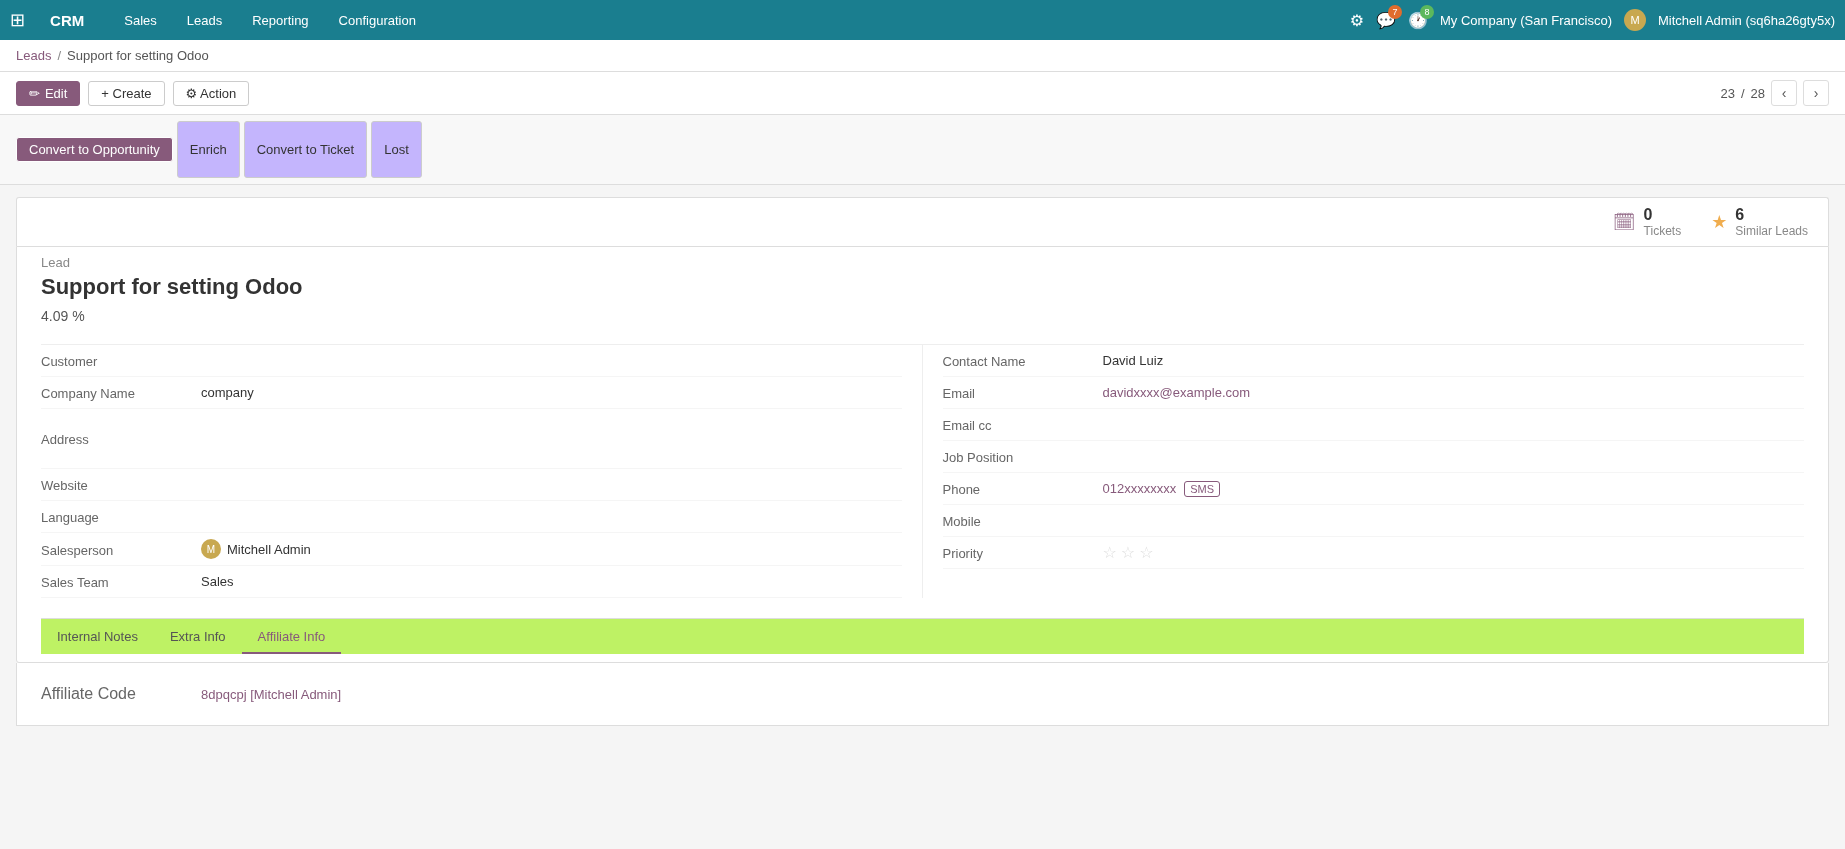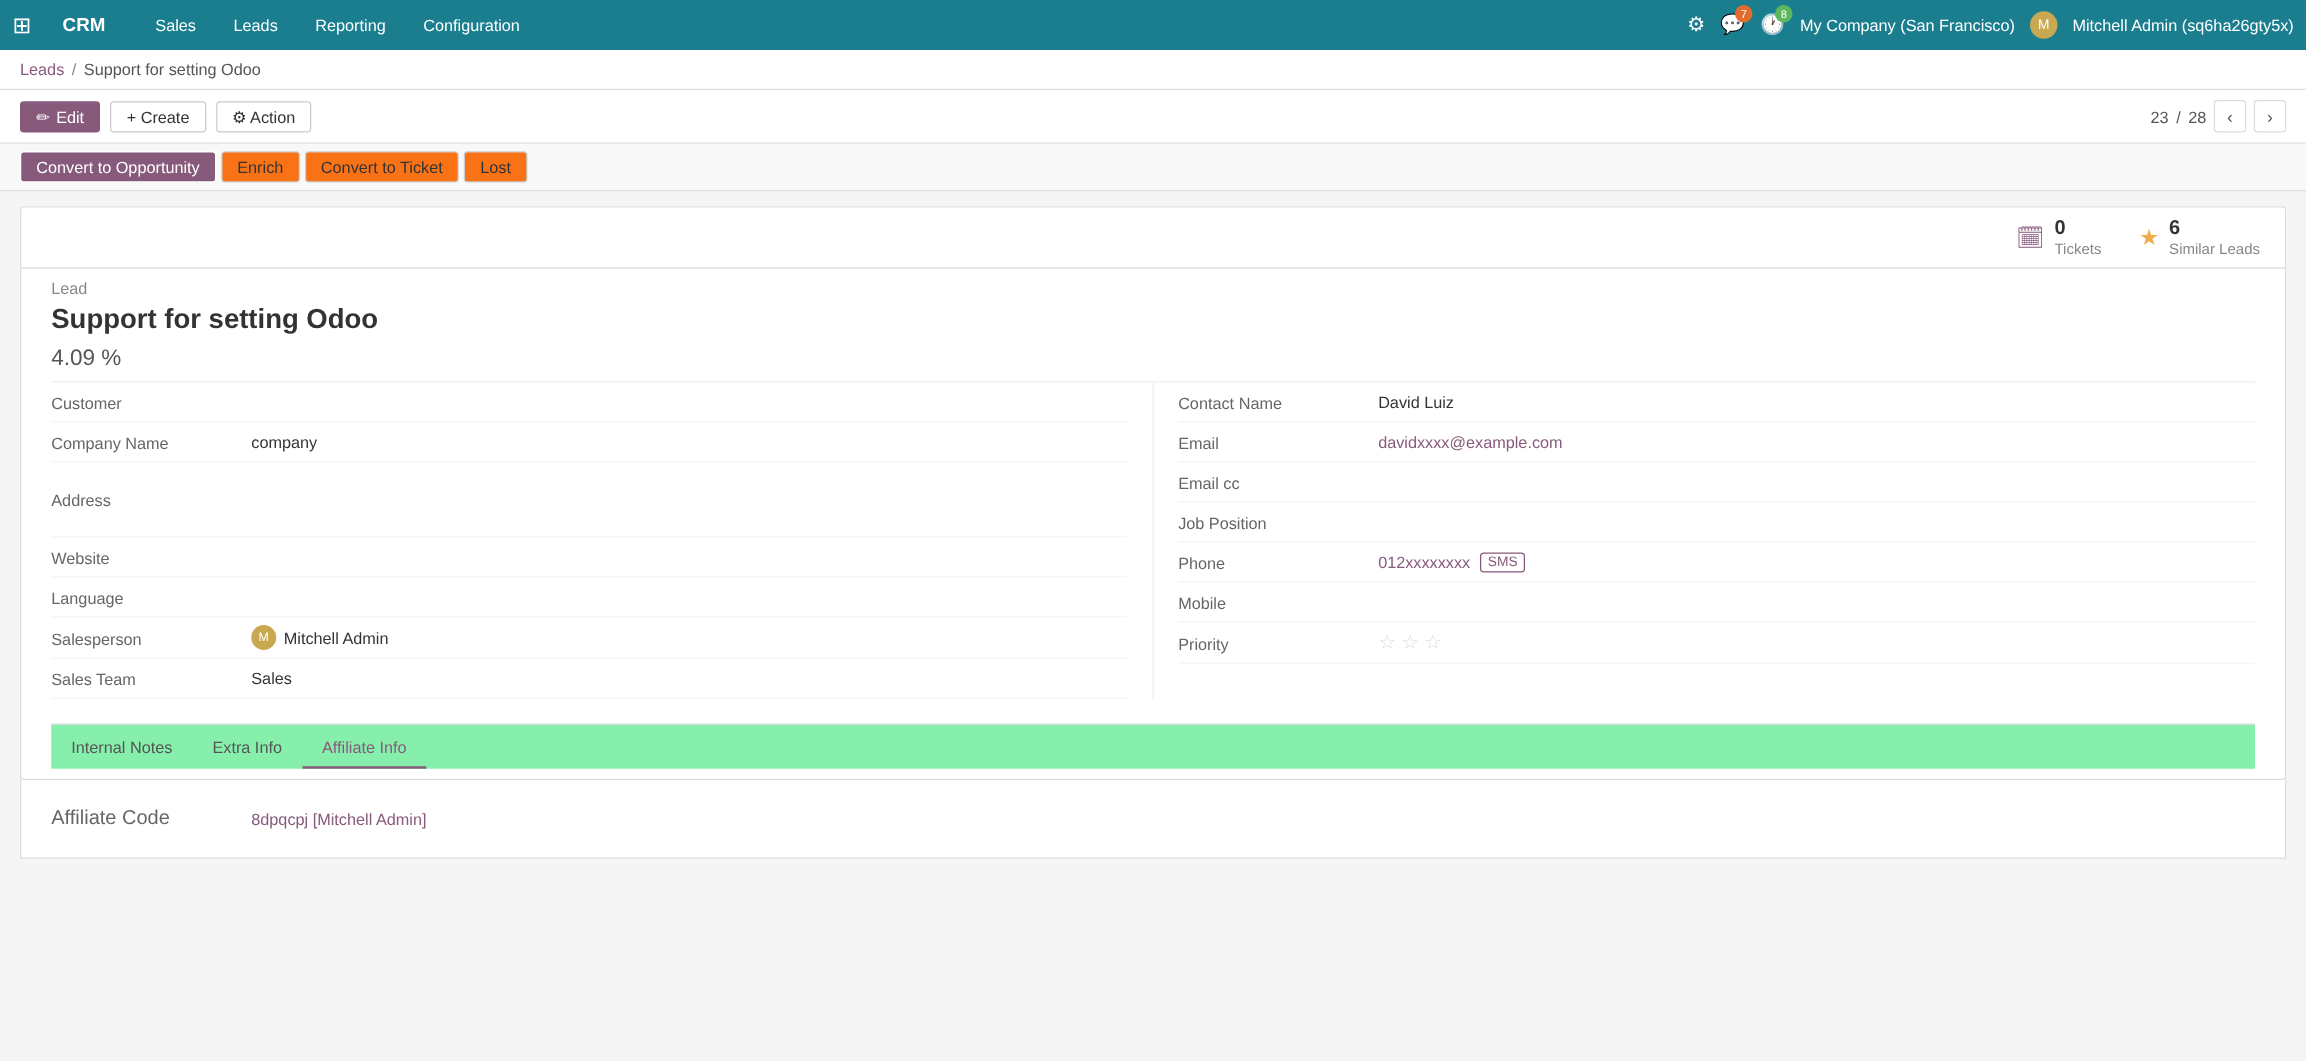--- a/index.html
+++ b/index.html
@@ -104,26 +104,26 @@
     
     .button-bar {
       background: #f8f8f8;
       border-bottom: 1px solid #ddd;
       padding: 6px 16px;
       display: flex;
       align-items: center;
       gap: 4px;
     }
     .btn-outline {
-      padding: 4px 12px;
+      padding: 20px 12px;
       border-radius: 3px;
       border: 1px solid #ccc;
       cursor: pointer;
       font-size: 13px;
-      background: #f97316;
+      background: #c4b5fd;
       color: #333;
     }
     .btn-convert-opp {
       background: #875a7b;
       color: white;
       border-color: #875a7b;
       padding: 4px 12px;
       border-radius: 3px;
       border: 1px solid;
       cursor: pointer;
@@ -162,21 +162,21 @@
     
     .form-card {
       background: white;
       border: 1px solid #ddd;
       border-radius: 0 0 3px 3px;
       padding: 8px 24px;
     }
 
     .lead-type { font-size: 13px; color: #888; margin-bottom: 4px; }
     .lead-title { font-size: 22px; font-weight: bold; color: #333; margin-bottom: 8px; }
-    .lead-probability { font-size: 18px; color: #333; margin-bottom: 8px; }
+    .lead-probability { font-size: 14px; color: #333; margin-bottom: 20px; }
     .lead-probability span { color: #555; }
 
     
     .form-grid {
       display: grid;
       grid-template-columns: 1fr 1fr;
       gap: 0;
       border-top: 1px solid #eee;
     }
     .form-col { padding: 0; }
@@ -245,21 +245,21 @@
       justify-content: center;
       font-size: 10px;
       color: white;
     }
 
     
     .tabs-bar {
       display: flex;
       border-top: 1px solid #ddd;
       margin-top: 20px;
-      background: #86efac;
+      background: #bef264;
     }
     .tab {
       padding: 8px 16px;
       font-size: 13px;
       color: #555;
       cursor: pointer;
       border-bottom: 2px solid transparent;
       border-top: 2px solid transparent;
     }
     .tab.active {

